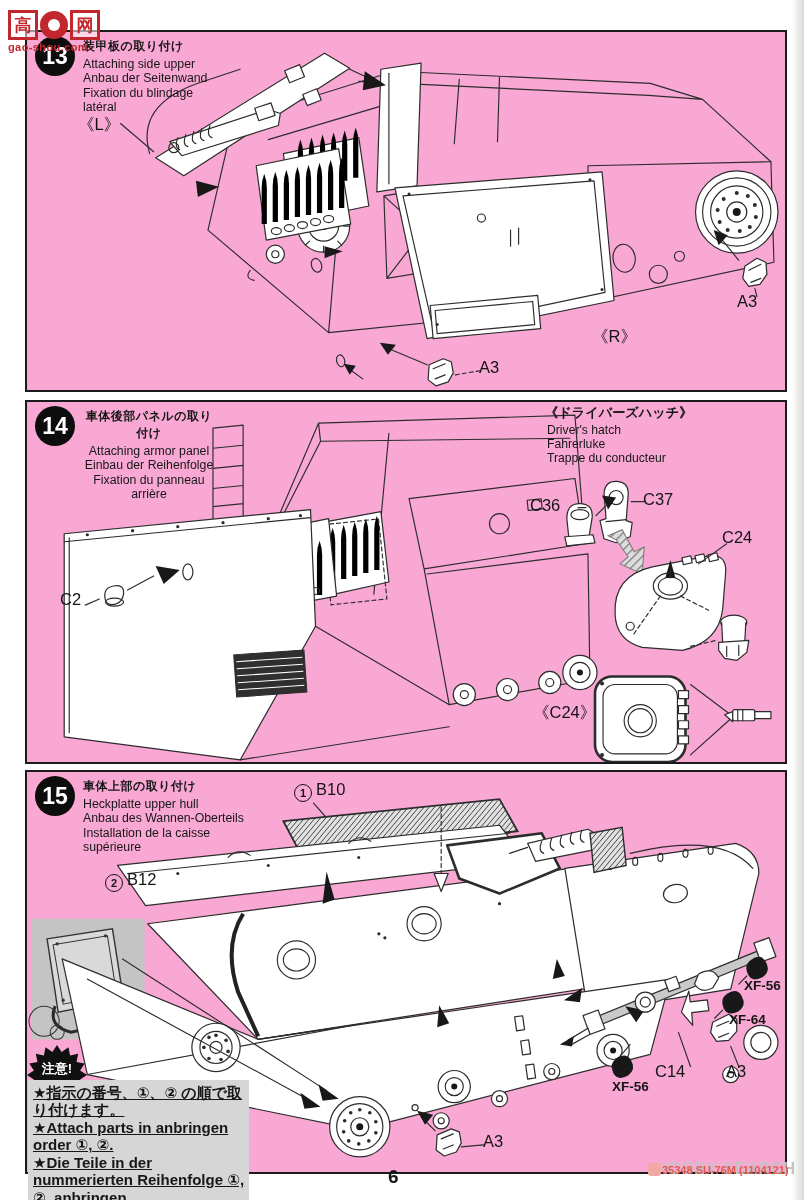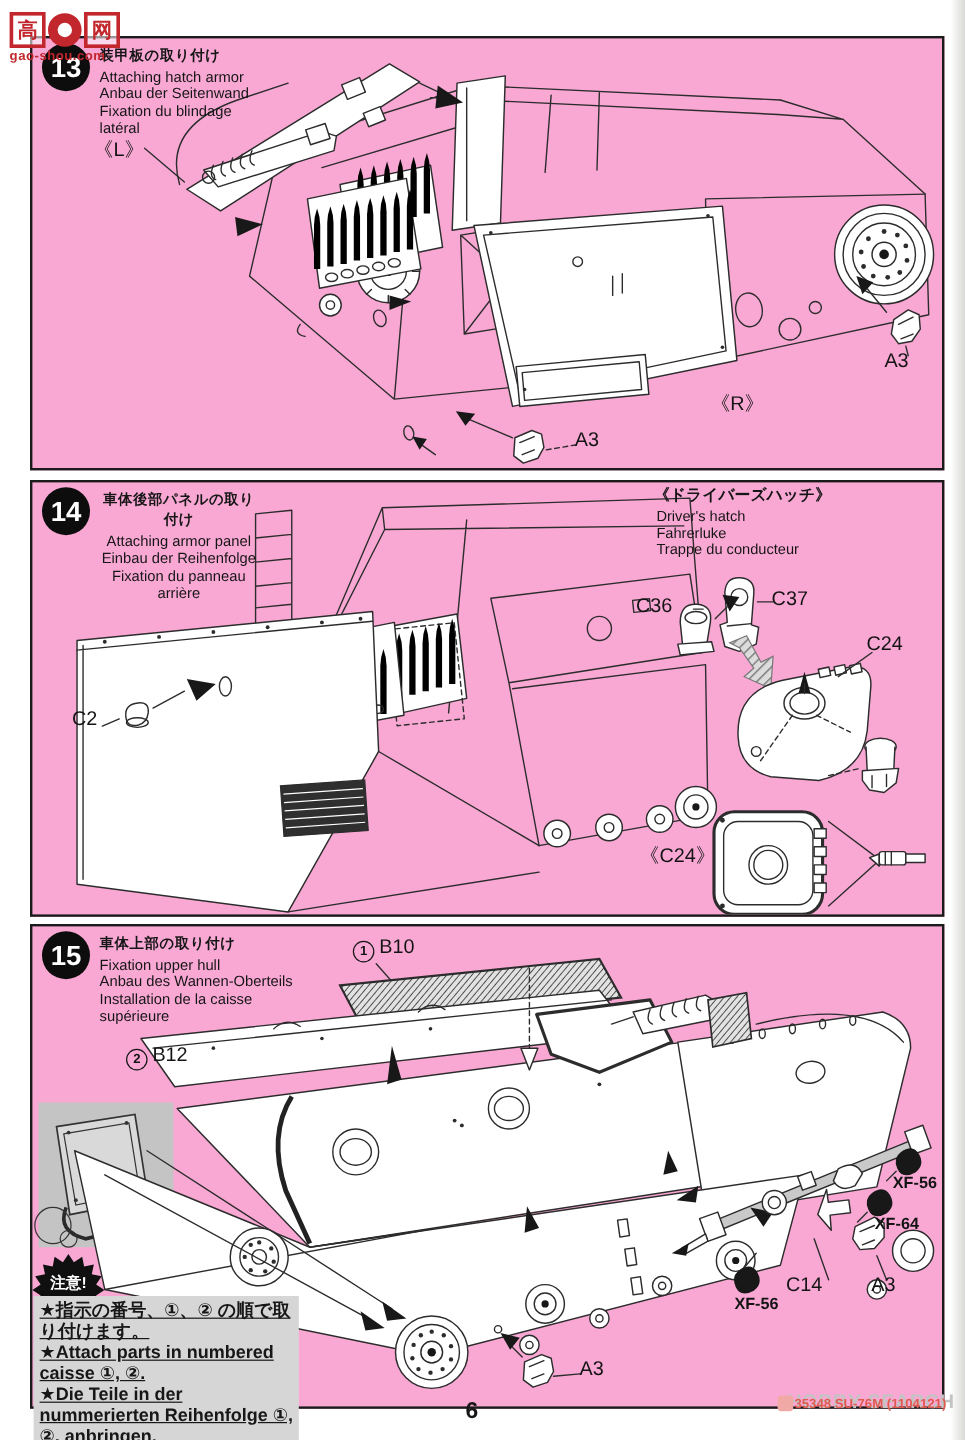--- a/index.html
+++ b/index.html
@@ -66,21 +66,21 @@
       <div class="logo-box">网</div>
     </div>
     <div class="logo-domain">gao-shou.com</div>
   </div>
 
   <section class="panel" id="p13">
     <div class="step-header">
       <div class="step-circle">13</div>
       <div class="titles">
         <div class="t-ja">装甲板の取り付け</div>
-        <div class="t">Attaching hatch armor</div>
+        <div class="t">Attaching side upper</div>
         <div class="t">Anbau der Seitenwand</div>
         <div class="t" style="white-space:normal">Fixation du blindage latéral</div>
       </div>
     </div>
 
     <svg class="art" viewBox="0 0 754 354">
       <defs>
         <path id="sh13" d="M-2.6,0 L-2.6,-36 Q-2.6,-43 0,-50 Q2.6,-43 2.6,-36 L2.6,0 Z"></path>
       </defs>
 
@@ -375,21 +375,21 @@
     <div class="plabel" style="left:616px;top:88px;">C37</div>
     <div class="plabel" style="left:695px;top:126px;">C24</div>
     <div class="plabel" style="left:506px;top:300px;">《C24》</div>
   </section>
 
   <section class="panel" id="p15">
     <div class="step-header">
       <div class="step-circle">15</div>
       <div class="titles">
         <div class="t-ja">車体上部の取り付け</div>
-        <div class="t">Fixation upper hull</div>
+        <div class="t">Heckplatte upper hull</div>
         <div class="t">Anbau des Wannen-Oberteils</div>
         <div class="t" style="white-space:normal">Installation de la caisse supérieure</div>
       </div>
     </div>
 
     <svg class="art" viewBox="0 0 754 396">
       <defs>
         <pattern id="grille15" width="4" height="4" patternUnits="userSpaceOnUse" patternTransform="rotate(40)">
           <rect width="4" height="4" fill="#e2e2e2"></rect>
             <line x1="0" y1="0" x2="0" y2="4" stroke="#4c4c4c" stroke-width="1.6"></line>
@@ -568,21 +568,21 @@
   </section>
 
   <svg class="caution-badge" viewBox="0 0 62 62">
     <polygon fill="#101010" points="61,31 54.1,35.6 58.7,42.5 50.5,44.1 52.2,52.2 44.1,50.5 42.5,58.7 35.6,54.1 31,61 26.4,54.1 19.5,58.7 17.9,50.5 9.8,52.2 11.5,44.1 3.3,42.5 7.9,35.6 1,31 7.9,26.4 3.3,19.5 11.5,17.9 9.8,9.8 17.9,11.5 19.5,3.3 26.4,7.9 31,1 35.6,7.9 42.5,3.3 44.1,11.5 52.2,9.8 50.5,17.9 58.7,19.5 54.1,26.4"></polygon>
     <text x="31" y="29" text-anchor="middle" fill="#ffffff" font-size="13" font-weight="bold">注意!</text>
     <text x="31" y="42" text-anchor="middle" fill="#ffffff" font-size="7.5" font-weight="bold">CAUTION</text>
   </svg>
 
   <div class="caution-box">
     <div>★指示の番号、①、② の順で取り付けます。</div>
-    <div>★Attach parts in numbered caisse ①, ②.</div>
+    <div>★Attach parts in anbringen order ①, ②.</div>
     <div>★Die Teile in der nummerierten Reihenfolge ①, ②, anbringen.</div>
   </div>
 
   <div class="pagenum">6</div>
   <div class="footer-mark">
     <span class="wm-gray">HOBBY SEARCH</span>
     <span class="wm-icon"></span>
     <span class="wm-red">35348 SU-76M (1104121)</span>
   </div>
 </div>

